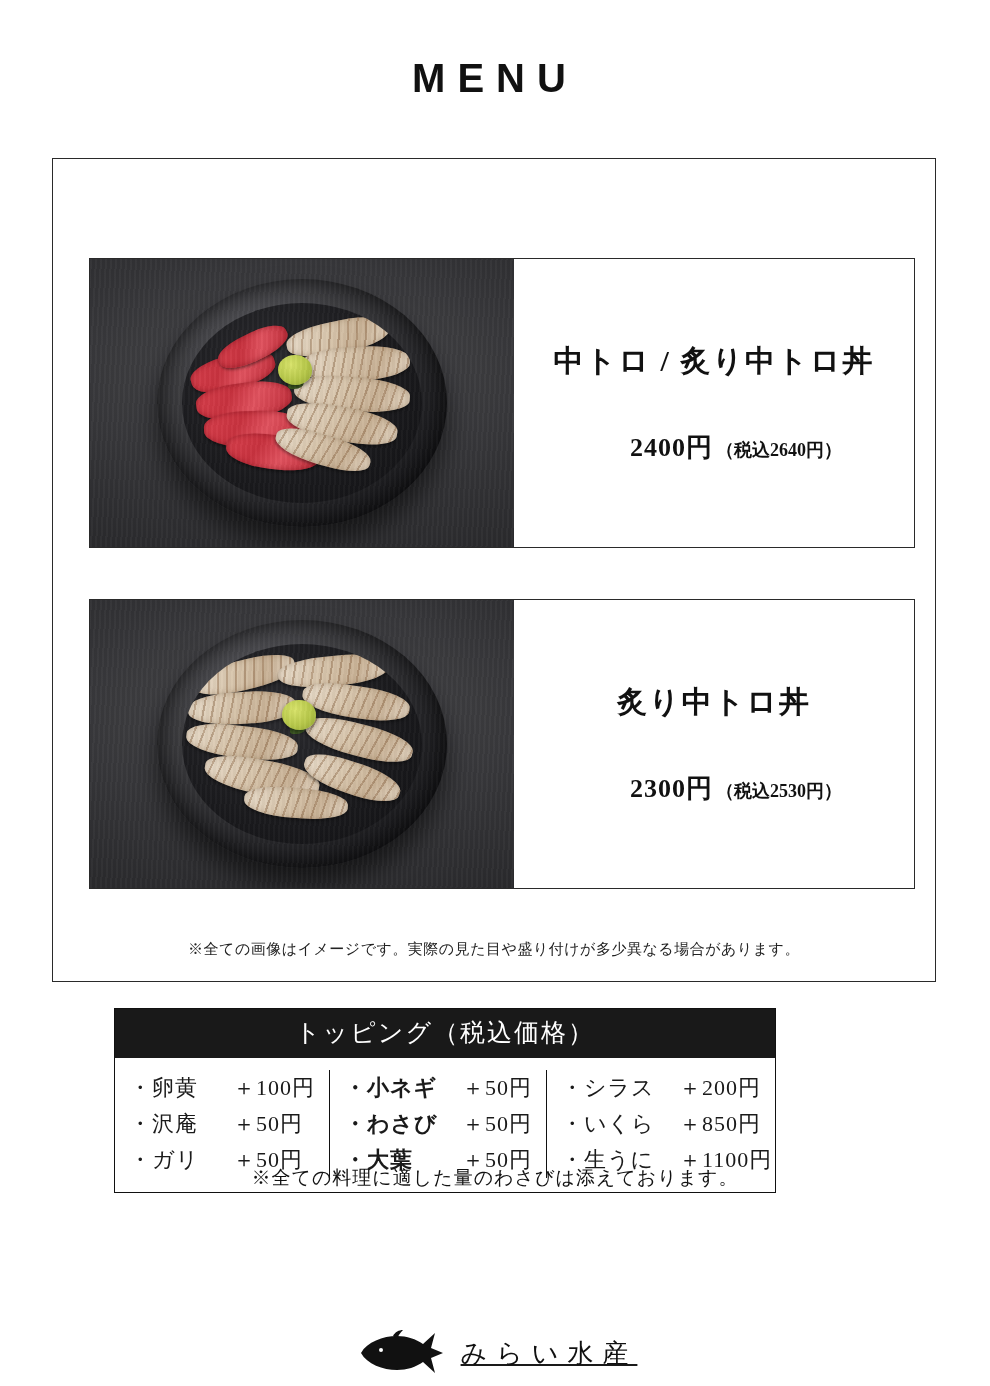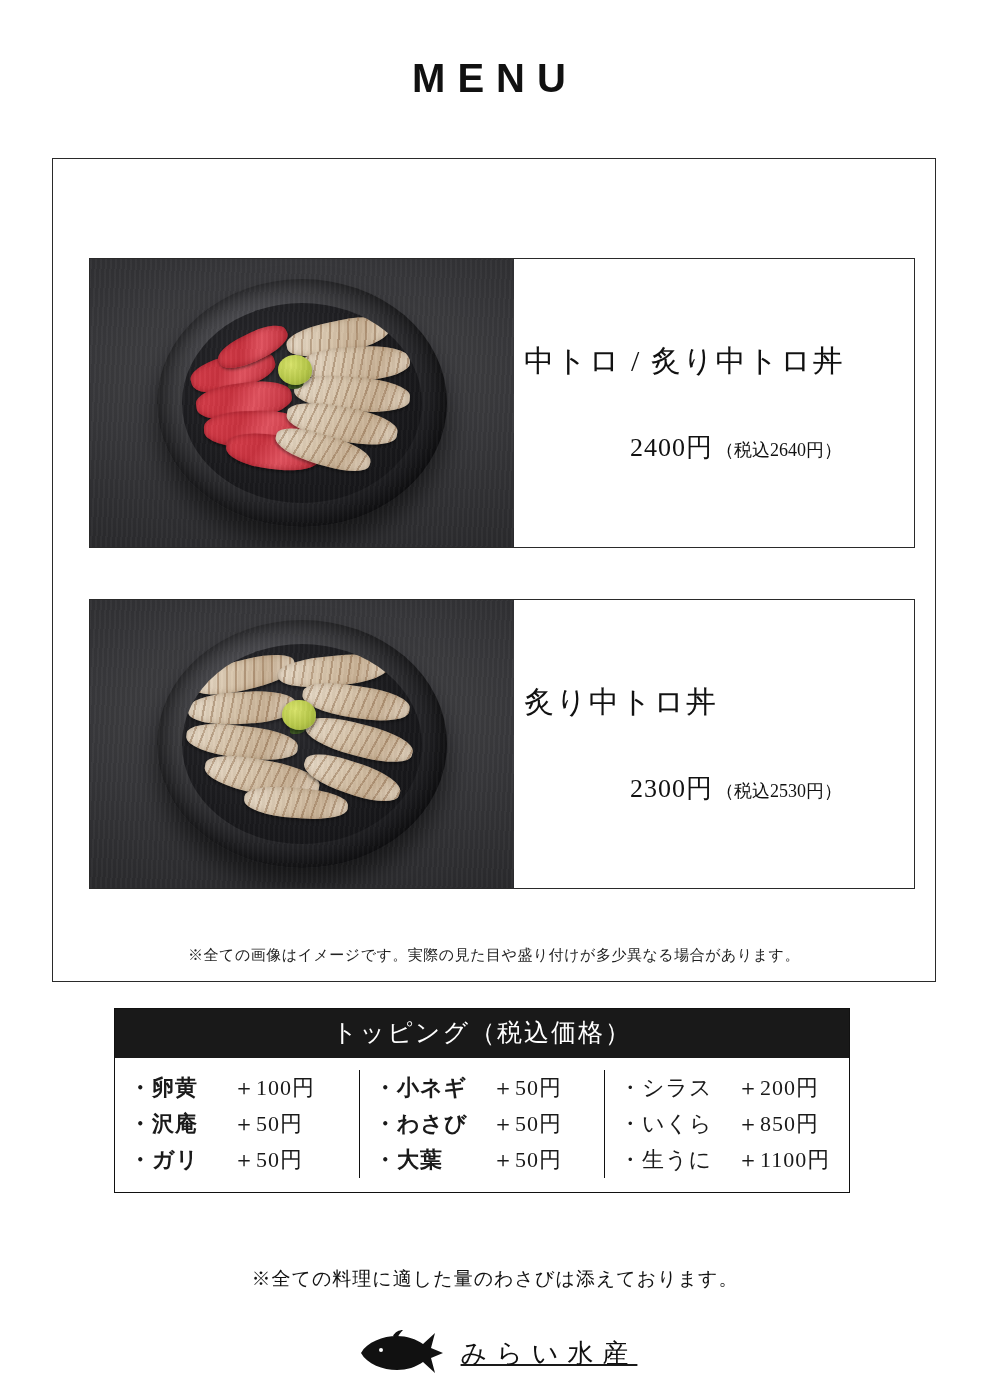--- a/index.html
+++ b/index.html
@@ -57,23 +57,25 @@
     position: relative;
     overflow: hidden;
     background: #2b2b2d;
   }
 
   .item-info {
     flex: 1;
     position: relative;
     display: flex;
     flex-direction: column;
+    align-items: center;
     justify-content: center;
     padding: 0 10px;
     box-sizing: border-box;
+    font-weight: bold;
   }
   .item-name {
     font-size: 30px;
     letter-spacing: 2px;
     color: #111;
     margin-bottom: 48px;
     white-space: nowrap;
   }
   .price-line {
     display: flex;
@@ -90,33 +92,33 @@
   .price-tax {
     font-size: 18px;
     color: #111;
     margin-left: 3px;
   }
 
   .note-images {
     position: absolute;
     left: 0;
     right: 0;
-    bottom: 16px;
+    bottom: 22px;
     text-align: center;
     font-size: 15px;
     color: #222;
     letter-spacing: 0.5px;
   }
 
   
   .toppings {
     position: absolute;
     left: 114px;
     top: 1008px;
-    width: 736px;
+    width: 662px;
     border: 1px solid #111;
     box-sizing: border-box;
   }
   .toppings-header {
     background: #191919;
     color: #ffffff;
     text-align: center;
     font-size: 25px;
     letter-spacing: 2px;
     padding: 7px 0 9px;
@@ -143,29 +145,29 @@
     padding: 3px 0;
     white-space: nowrap;
   }
   .t-name {
     min-width: 118px;
     display: inline-block;
   }
   .t-price {
     text-align: left;
   }
-  .col-1 .t-name { min-width: 104px; font-weight: bold; }
+  .col-1 .t-name { min-width: 104px; }
   .col-2 .t-name { min-width: 118px; font-weight: bold; }
   .col-3 .t-name { min-width: 118px; }
 
   .note-wasabi {
     position: absolute;
     left: 0;
     right: 0;
-    top: 1266px;
+    top: 1165px;
     text-align: center;
     font-size: 19px;
     letter-spacing: 1px;
     color: #111;
   }
 
   
   .footer {
     position: absolute;
     left: 0;

